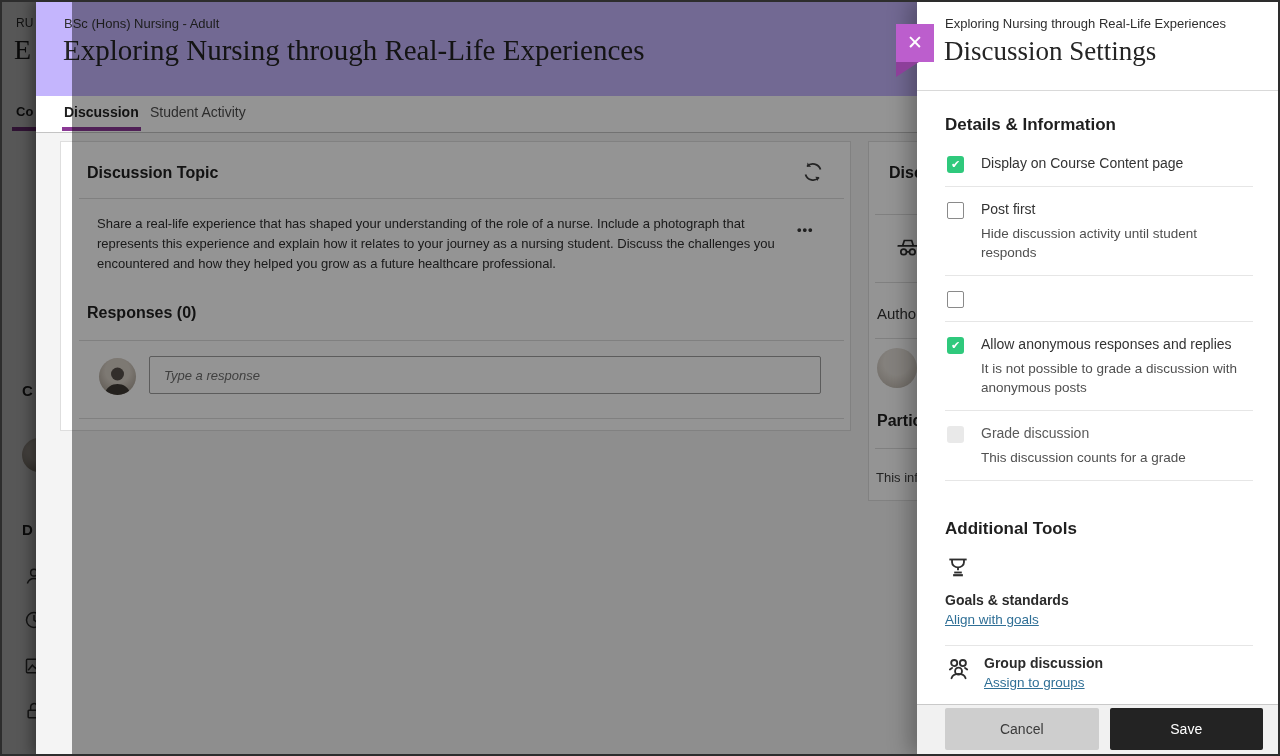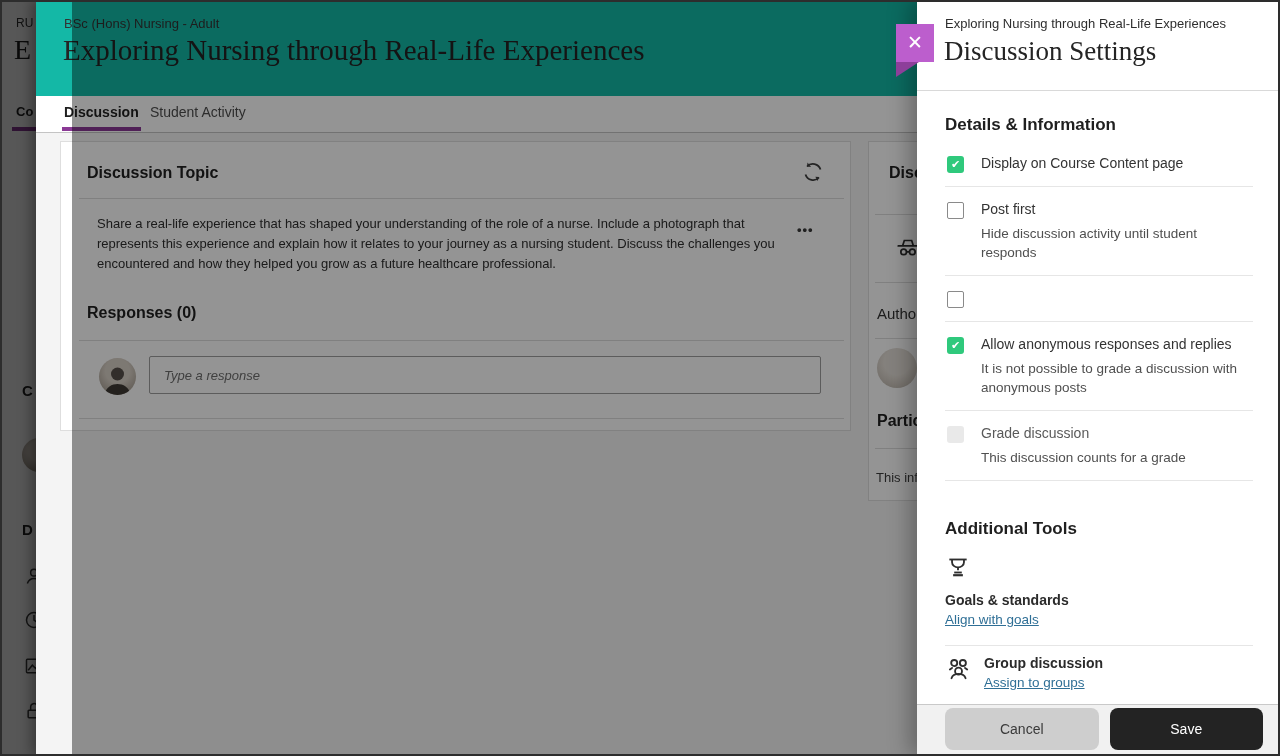--- a/index.html
+++ b/index.html
@@ -19,21 +19,21 @@
   .bg-sec-c { position:absolute; left:22px; top:382px; font-size:15px; font-weight:bold; color:#222; }
   .bg-sec-d { position:absolute; left:22px; top:521px; font-size:15px; font-weight:bold; color:#222; }
   .bg-avatar { position:absolute; left:22px; top:438px; width:34px; height:34px; border-radius:50%;
                background:radial-gradient(circle at 50% 38%, #cfc7bd 0 38%, #a79e93 70%, #8f877d 100%); }
   .bg-icon { position:absolute; left:24px; width:20px; height:20px; color:#3c3c3c; }
   .dim-bg { position:absolute; inset:0; background:rgba(0,0,0,0.66); }
 
   
   .disc-page { position:absolute; left:36px; top:0; right:0; bottom:0; background:#f4f4f4;
                box-shadow:-5px 0 12px rgba(0,0,0,.35); }
-  .disc-header { position:absolute; left:0; top:0; right:0; height:96px; background:#14b8a6; }
+  .disc-header { position:absolute; left:0; top:0; right:0; height:96px; background:#c4b5fd; }
   .disc-crumb { position:absolute; left:28px; top:16px; font-size:13px; color:#333; }
   .disc-title { position:absolute; left:27px; top:34px; font-family:"Liberation Serif", serif;
                 font-size:29px; color:#242424; white-space:nowrap; }
   .tabbar { position:absolute; left:0; top:96px; right:0; height:37px; background:#fff; border-bottom:1px solid #c4c4c4;padding-left:20px; }
   .tab { position:absolute; top:8px; font-size:14px; }
   .tab.active { left:28px; font-weight:bold; color:#1f1f1f; }
   .tab.active::after { content:""; position:absolute; left:-2px; right:-2px; top:23px; height:4px; background:#8b3a96; }
   .tab.inactive { left:114px; color:#4f4f4f; }
 
   .card { position:absolute; background:#fff; border:1px solid #dedede; }
@@ -99,21 +99,21 @@
   .sec-tools { margin-top:38px; margin-bottom:4px; }
   .tool-row { display:flex; gap:13px; padding:9px 0 15px 0; }
   .tool-row.first { border-bottom:1px solid #e6e6e6; margin-left:0; }
   .tool-row.first { padding-bottom:17px;flex-direction:column; }
   .tool-icon { width:26px; height:28px; flex:0 0 26px; color:#2e2e2e; margin-top:1px; }
   .tool-title { font-size:14px; font-weight:bold; color:#2b2b2b; }
   .tool-link { display:inline-block; margin-top:4px; font-size:13.5px; color:#2f6f96; text-decoration:underline; cursor:pointer; }
 
   .panel-footer { position:absolute; left:0; right:0; bottom:0; height:52px; background:#f1f1f1;
                   border-top:1px solid #c9c9c9; display:flex; align-items:center; gap:11px; padding:0 17px 4px 28px; }
-  .btn { flex:1; height:42px; border:none; border-radius:8px; font-family:"Liberation Sans", sans-serif;
+  .btn { flex:1; height:42px; border:none; border-radius:2px; font-family:"Liberation Sans", sans-serif;
          font-size:14px; cursor:pointer; }
   .btn-cancel { background:#cecece; color:#3a3a3a; }
   .btn-save { background:#232323; color:#fff; }
 
   svg { display:block; }
 </style>
 </head>
 <body>
 
 <div class="screen">

